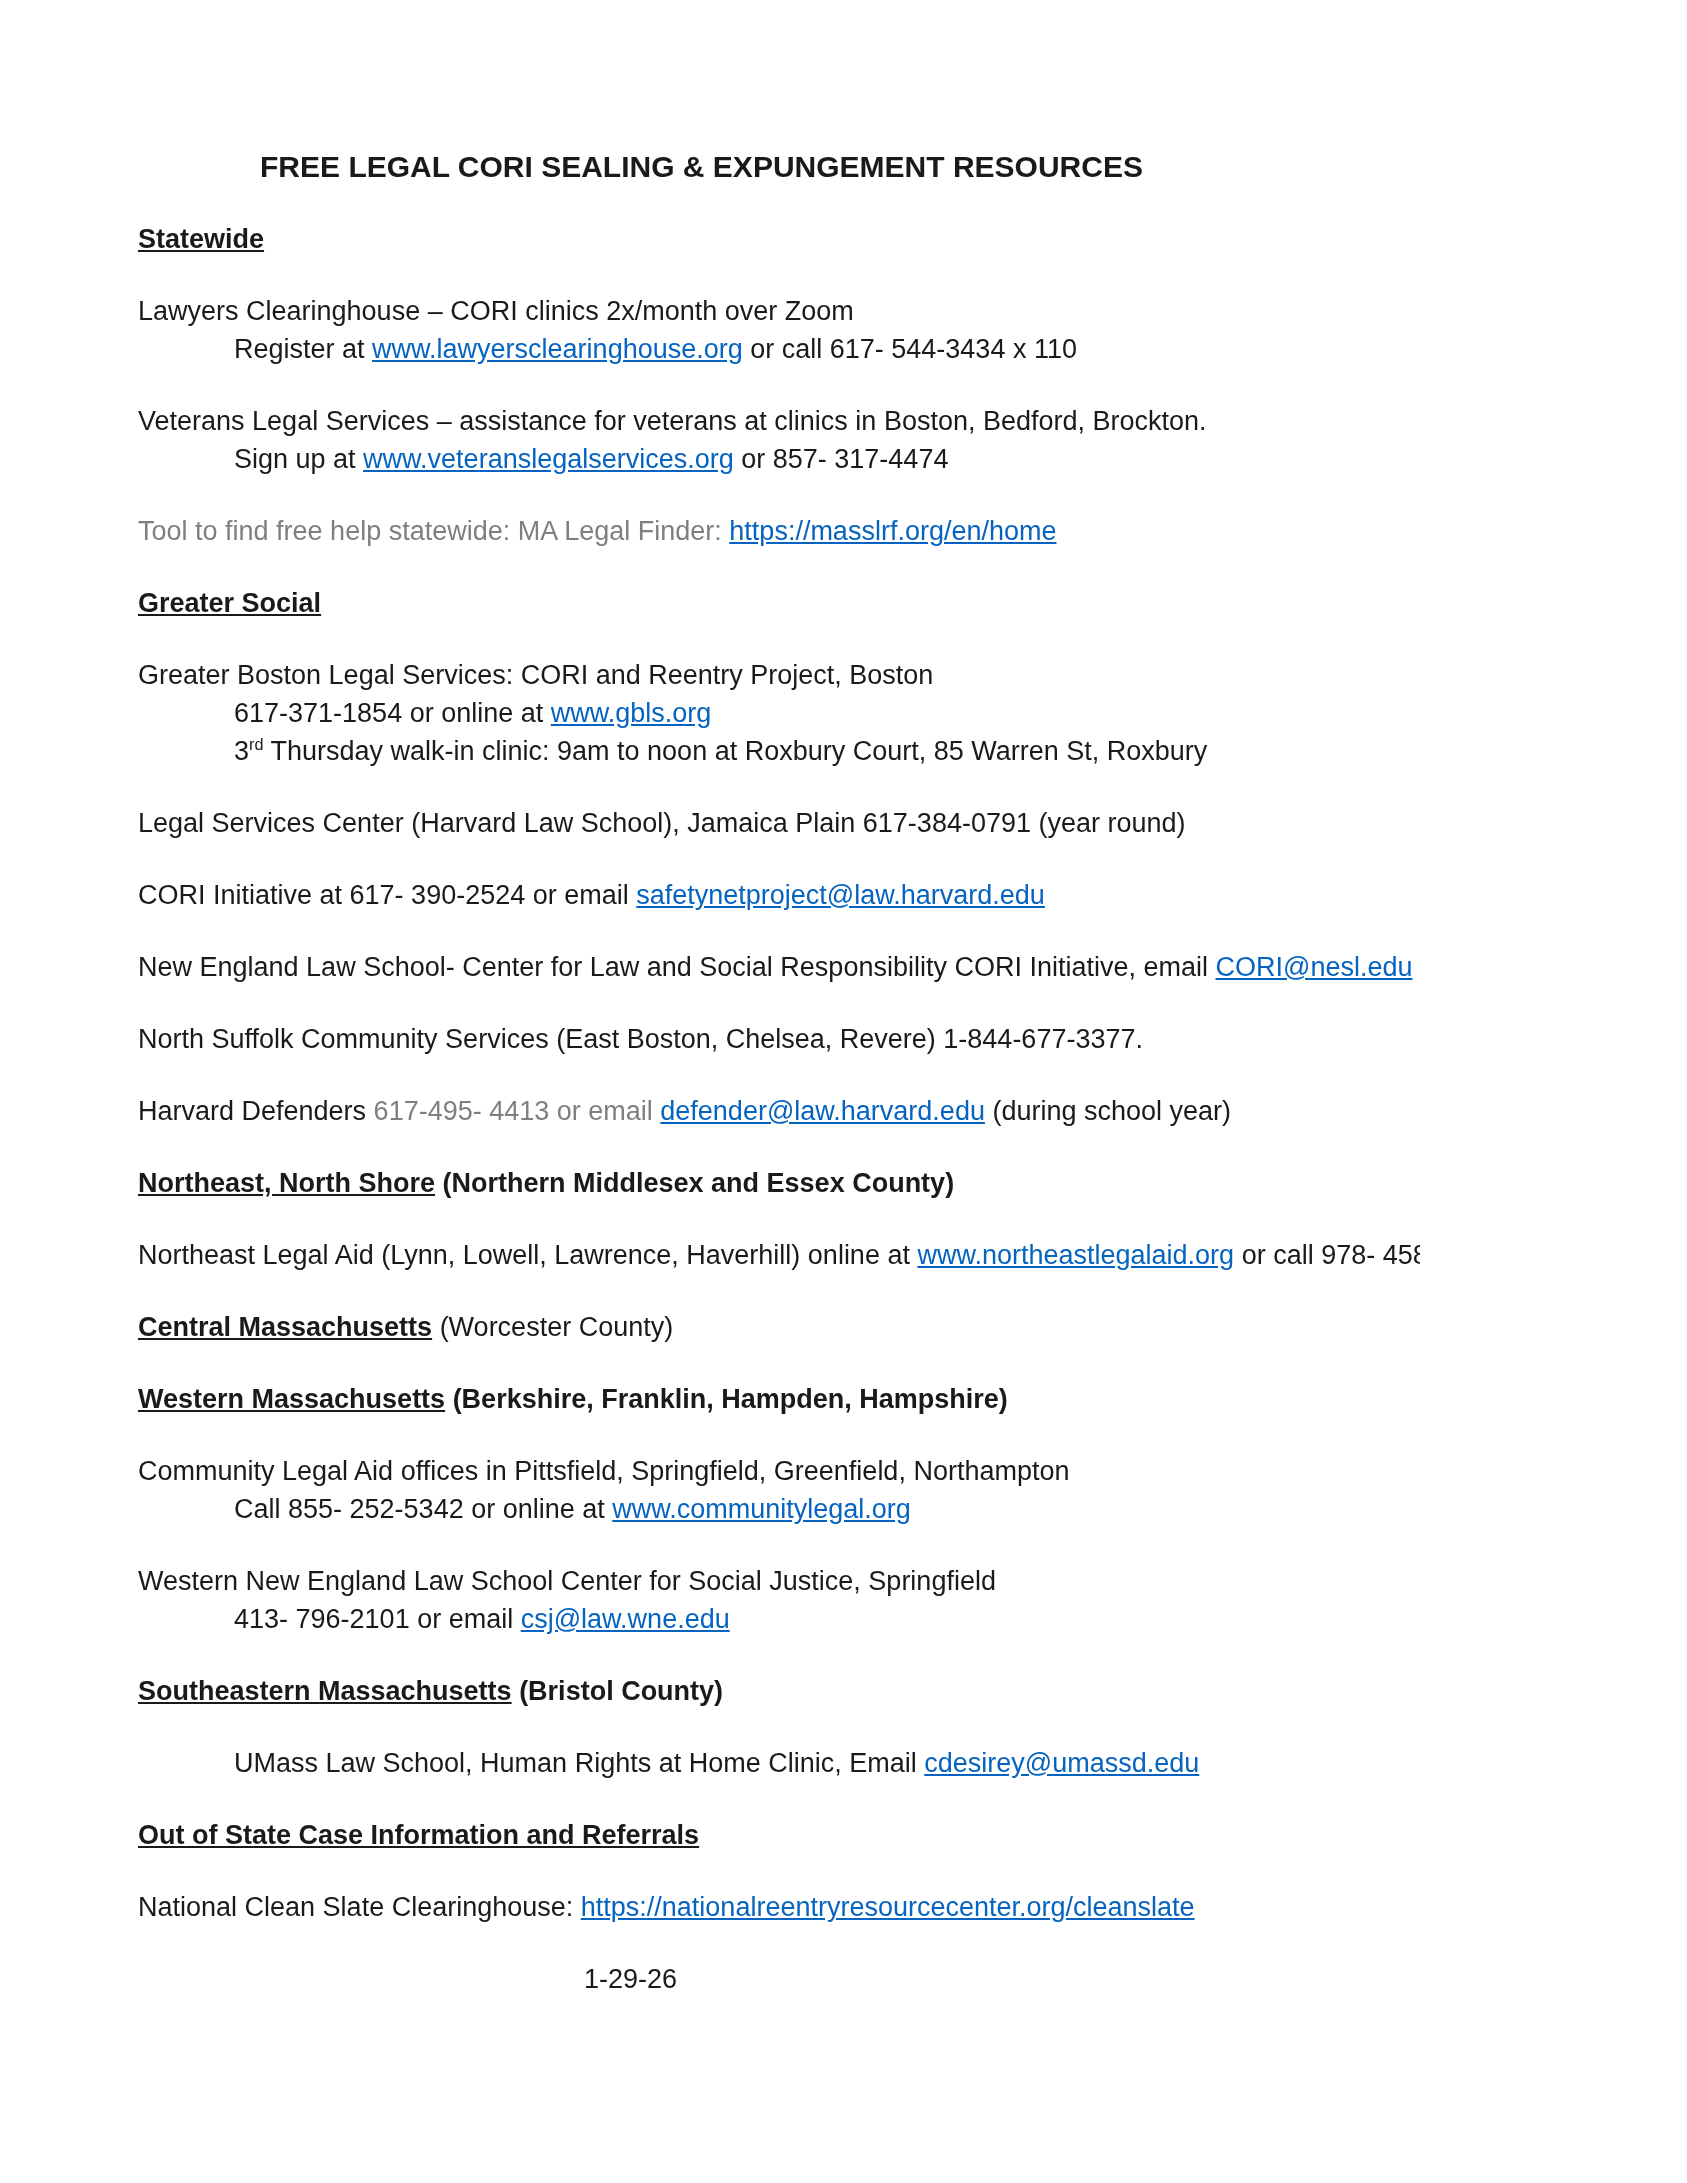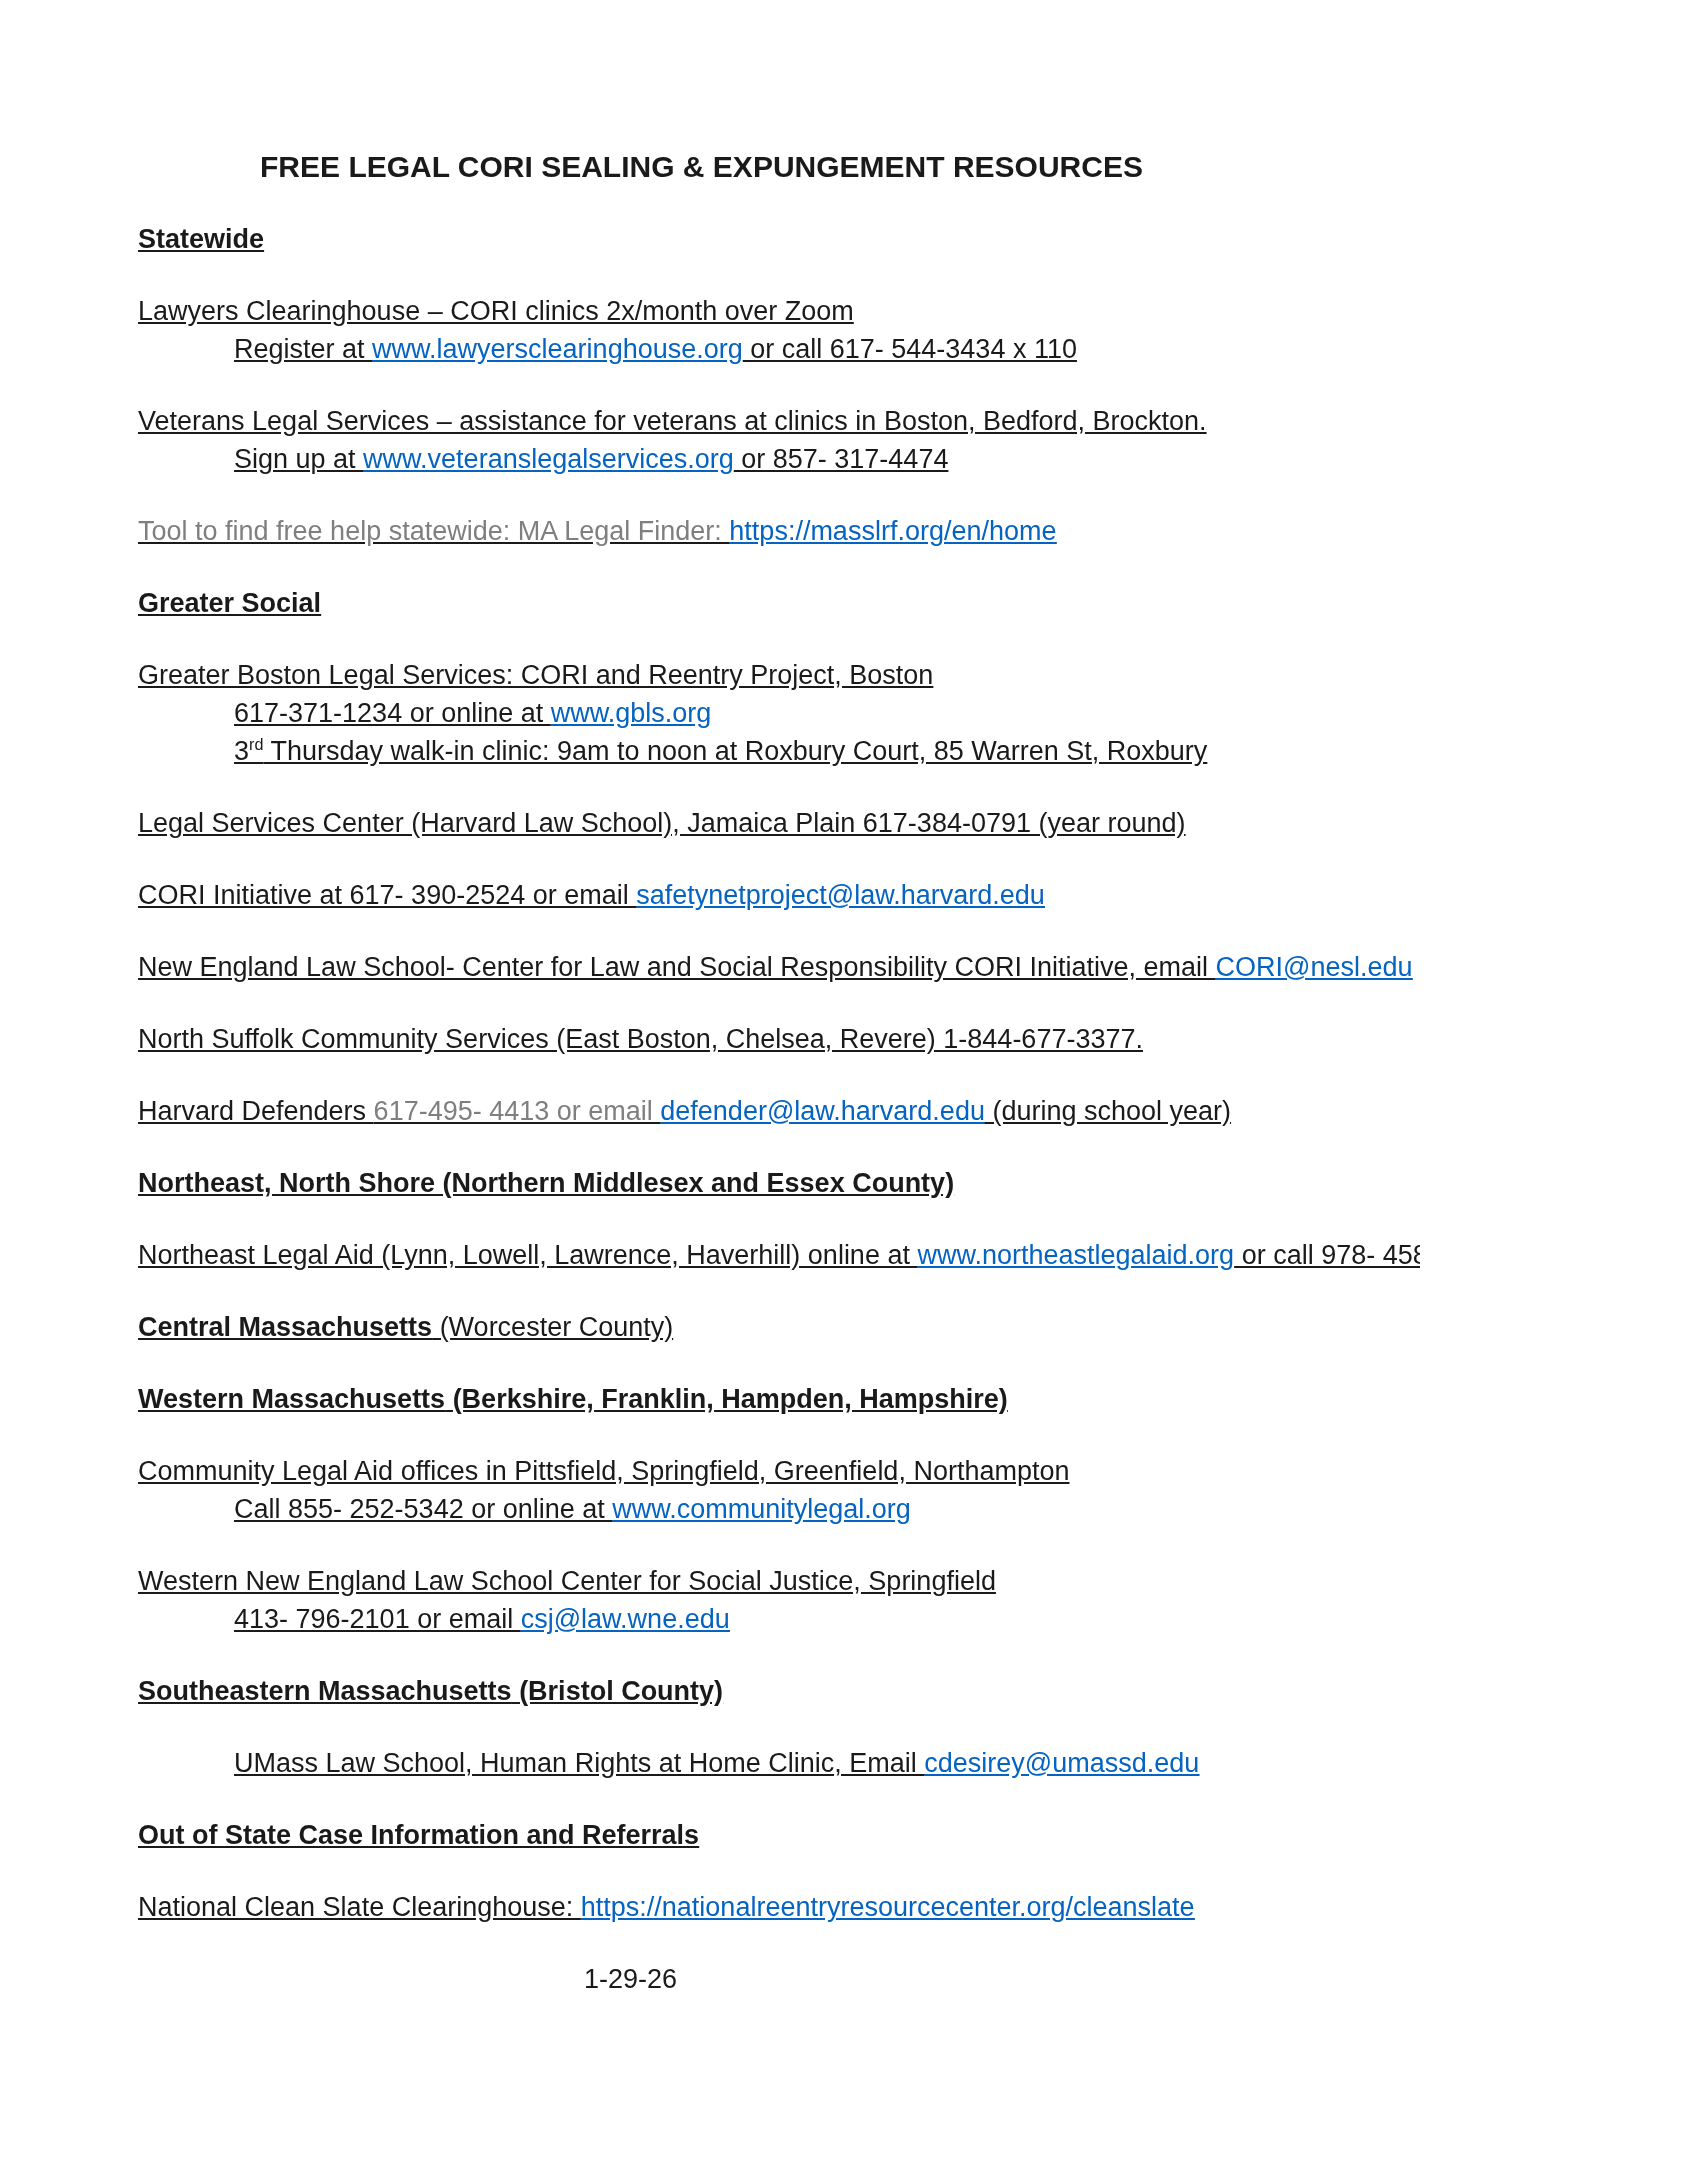--- a/index.html
+++ b/index.html
@@ -27,21 +27,20 @@
   .title {
     font-size: 30px;
     font-weight: bold;
     text-align: center;
     margin: 0 0 34px 0;
     line-height: 38px;
     white-space: nowrap;
   }
   .block {
     margin: 0 0 34px 0;
-    text-decoration: underline;
   }
   .line {
     white-space: nowrap;
     min-height: 38px;
   }
   .line.indent {
     padding-left: 96px;
   }
   .r-bu {
     font-weight: bold;
@@ -88,21 +87,21 @@
         <div class="line indent"><span>Sign up at </span><a href="#" class="r-link">www.veteranslegalservices.org</a><span> or 857- 317-4474</span></div>
       </div>
       <div class="block para">
         <div class="line"><span class="r-gray">Tool to find free help statewide: MA Legal Finder: </span><a href="#" class="r-link">https://masslrf.org/en/home</a></div>
       </div>
       <div class="block heading">
         <div class="line"><span class="r-bu">Greater Social</span></div>
       </div>
       <div class="block para">
         <div class="line"><span>Greater Boston Legal Services: CORI and Reentry Project, Boston</span></div>
-        <div class="line indent"><span>617-371-1234 or online at </span><a href="#" class="r-link">www.gbls.org</a></div>
+        <div class="line indent"><span>617-371-1854 or online at </span><a href="#" class="r-link">www.gbls.org</a></div>
         <div class="line indent"><span>3</span><sup class="r-sup">rd</sup><span> Thursday walk-in clinic: 9am to noon at Roxbury Court, 85 Warren St, Roxbury</span></div>
       </div>
       <div class="block para">
         <div class="line"><span>Legal Services Center (Harvard Law School), Jamaica Plain 617-384-0791 (year round)</span></div>
       </div>
       <div class="block para">
         <div class="line"><span>CORI Initiative at 617- 390-2524 or email </span><a href="#" class="r-link">safetynetproject@law.harvard.edu</a></div>
       </div>
       <div class="block para">
         <div class="line"><span>New England Law School- Center for Law and Social Responsibility CORI Initiative, email </span><a href="#" class="r-link">CORI@nesl.edu</a></div>

